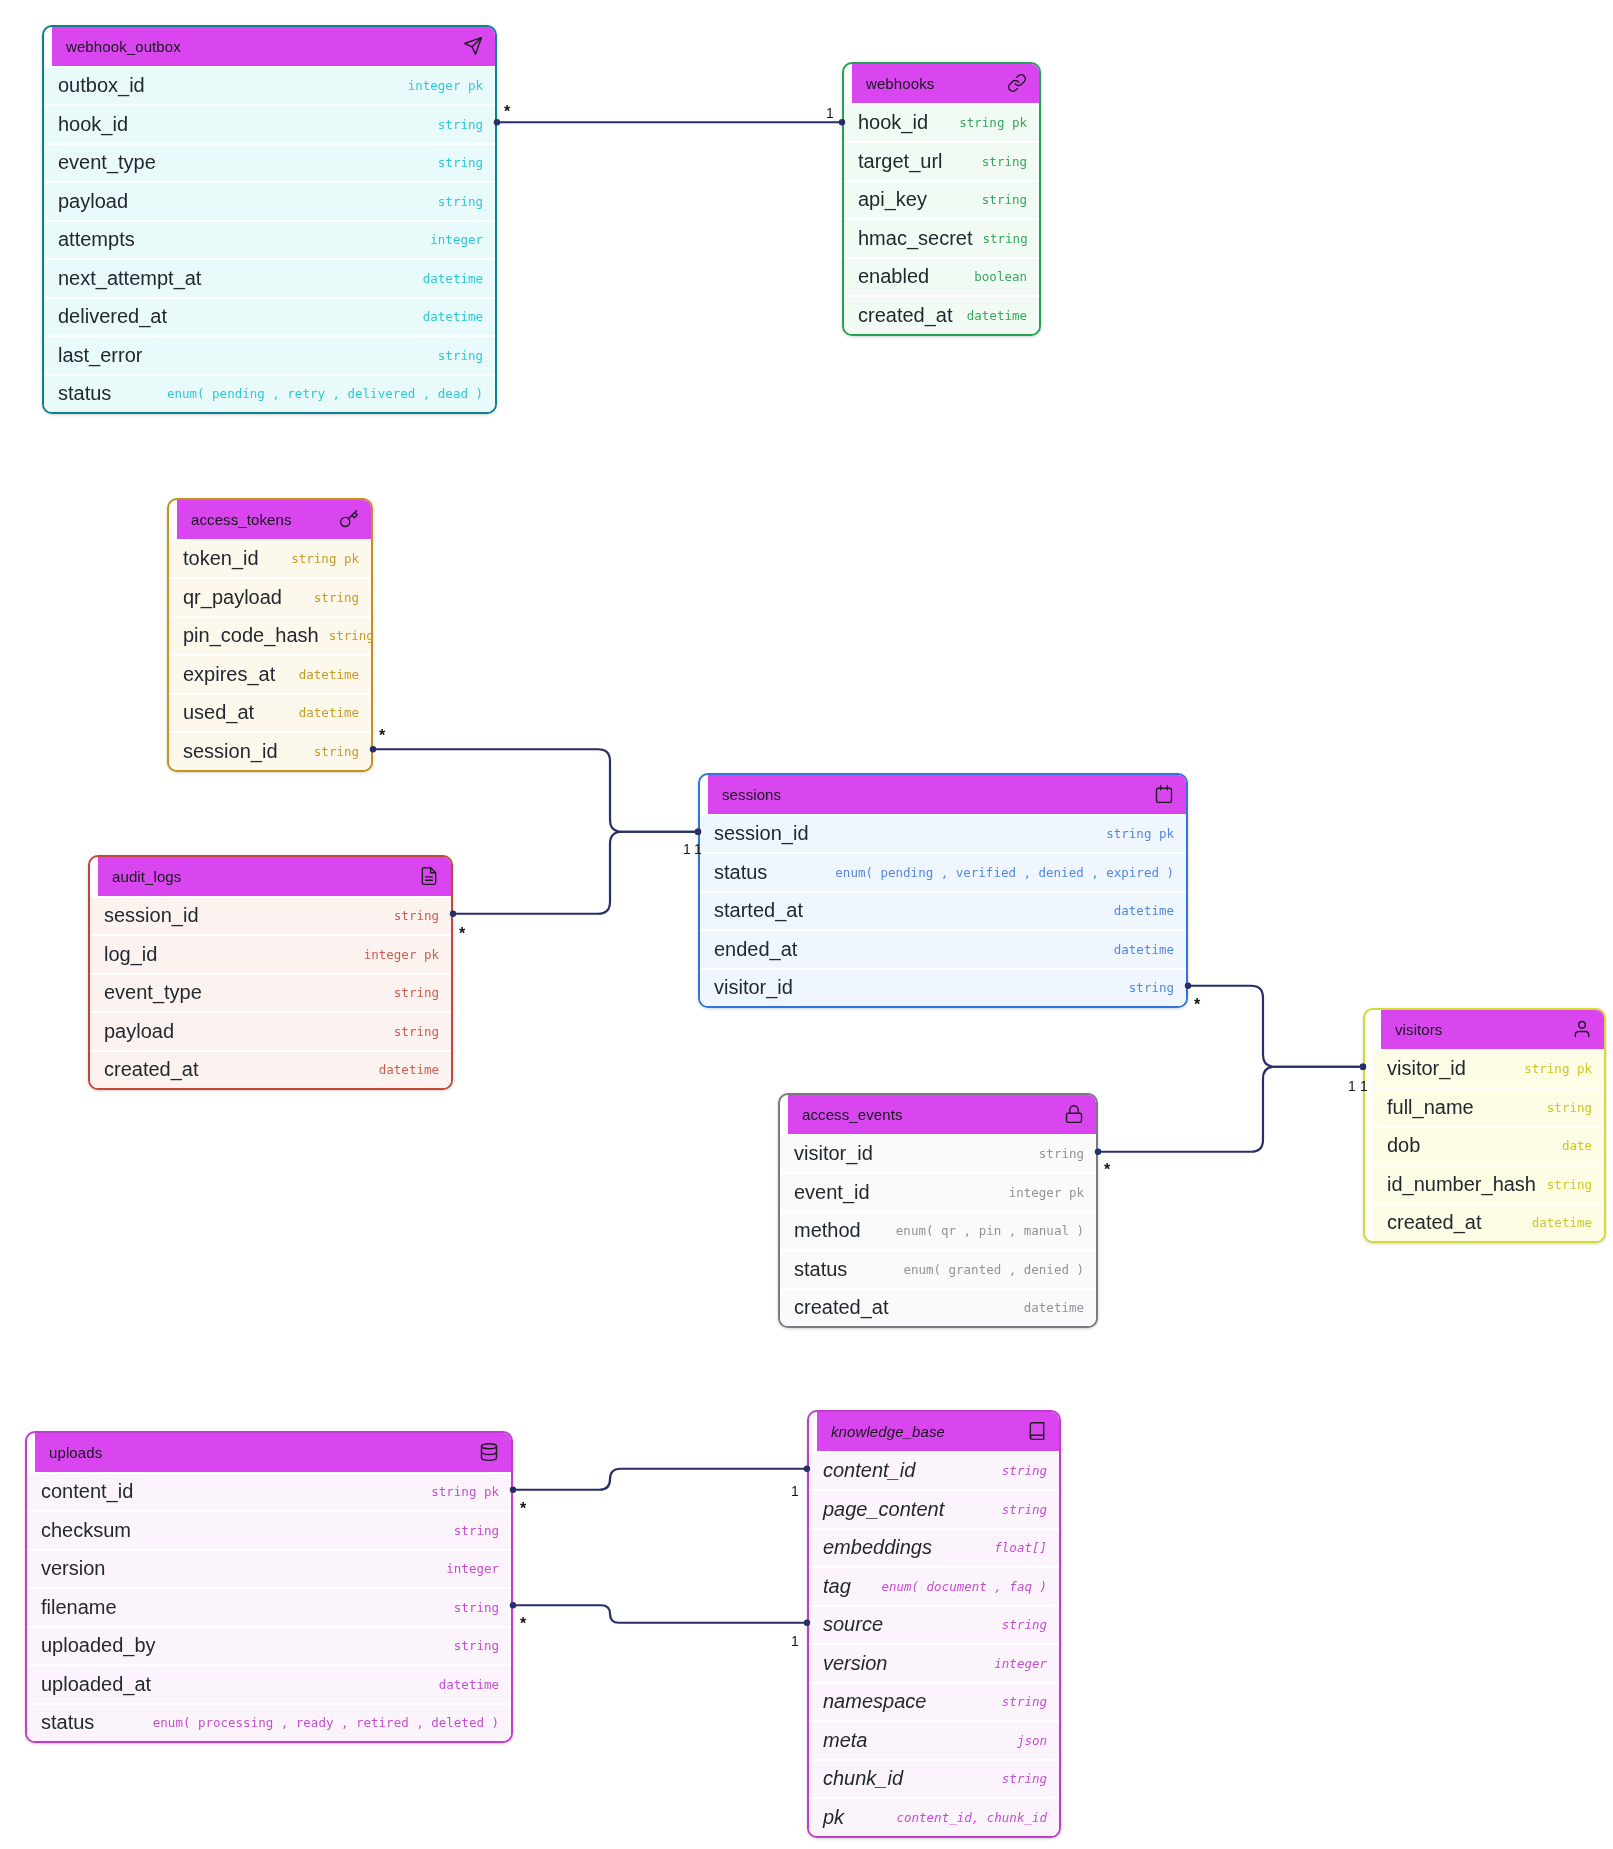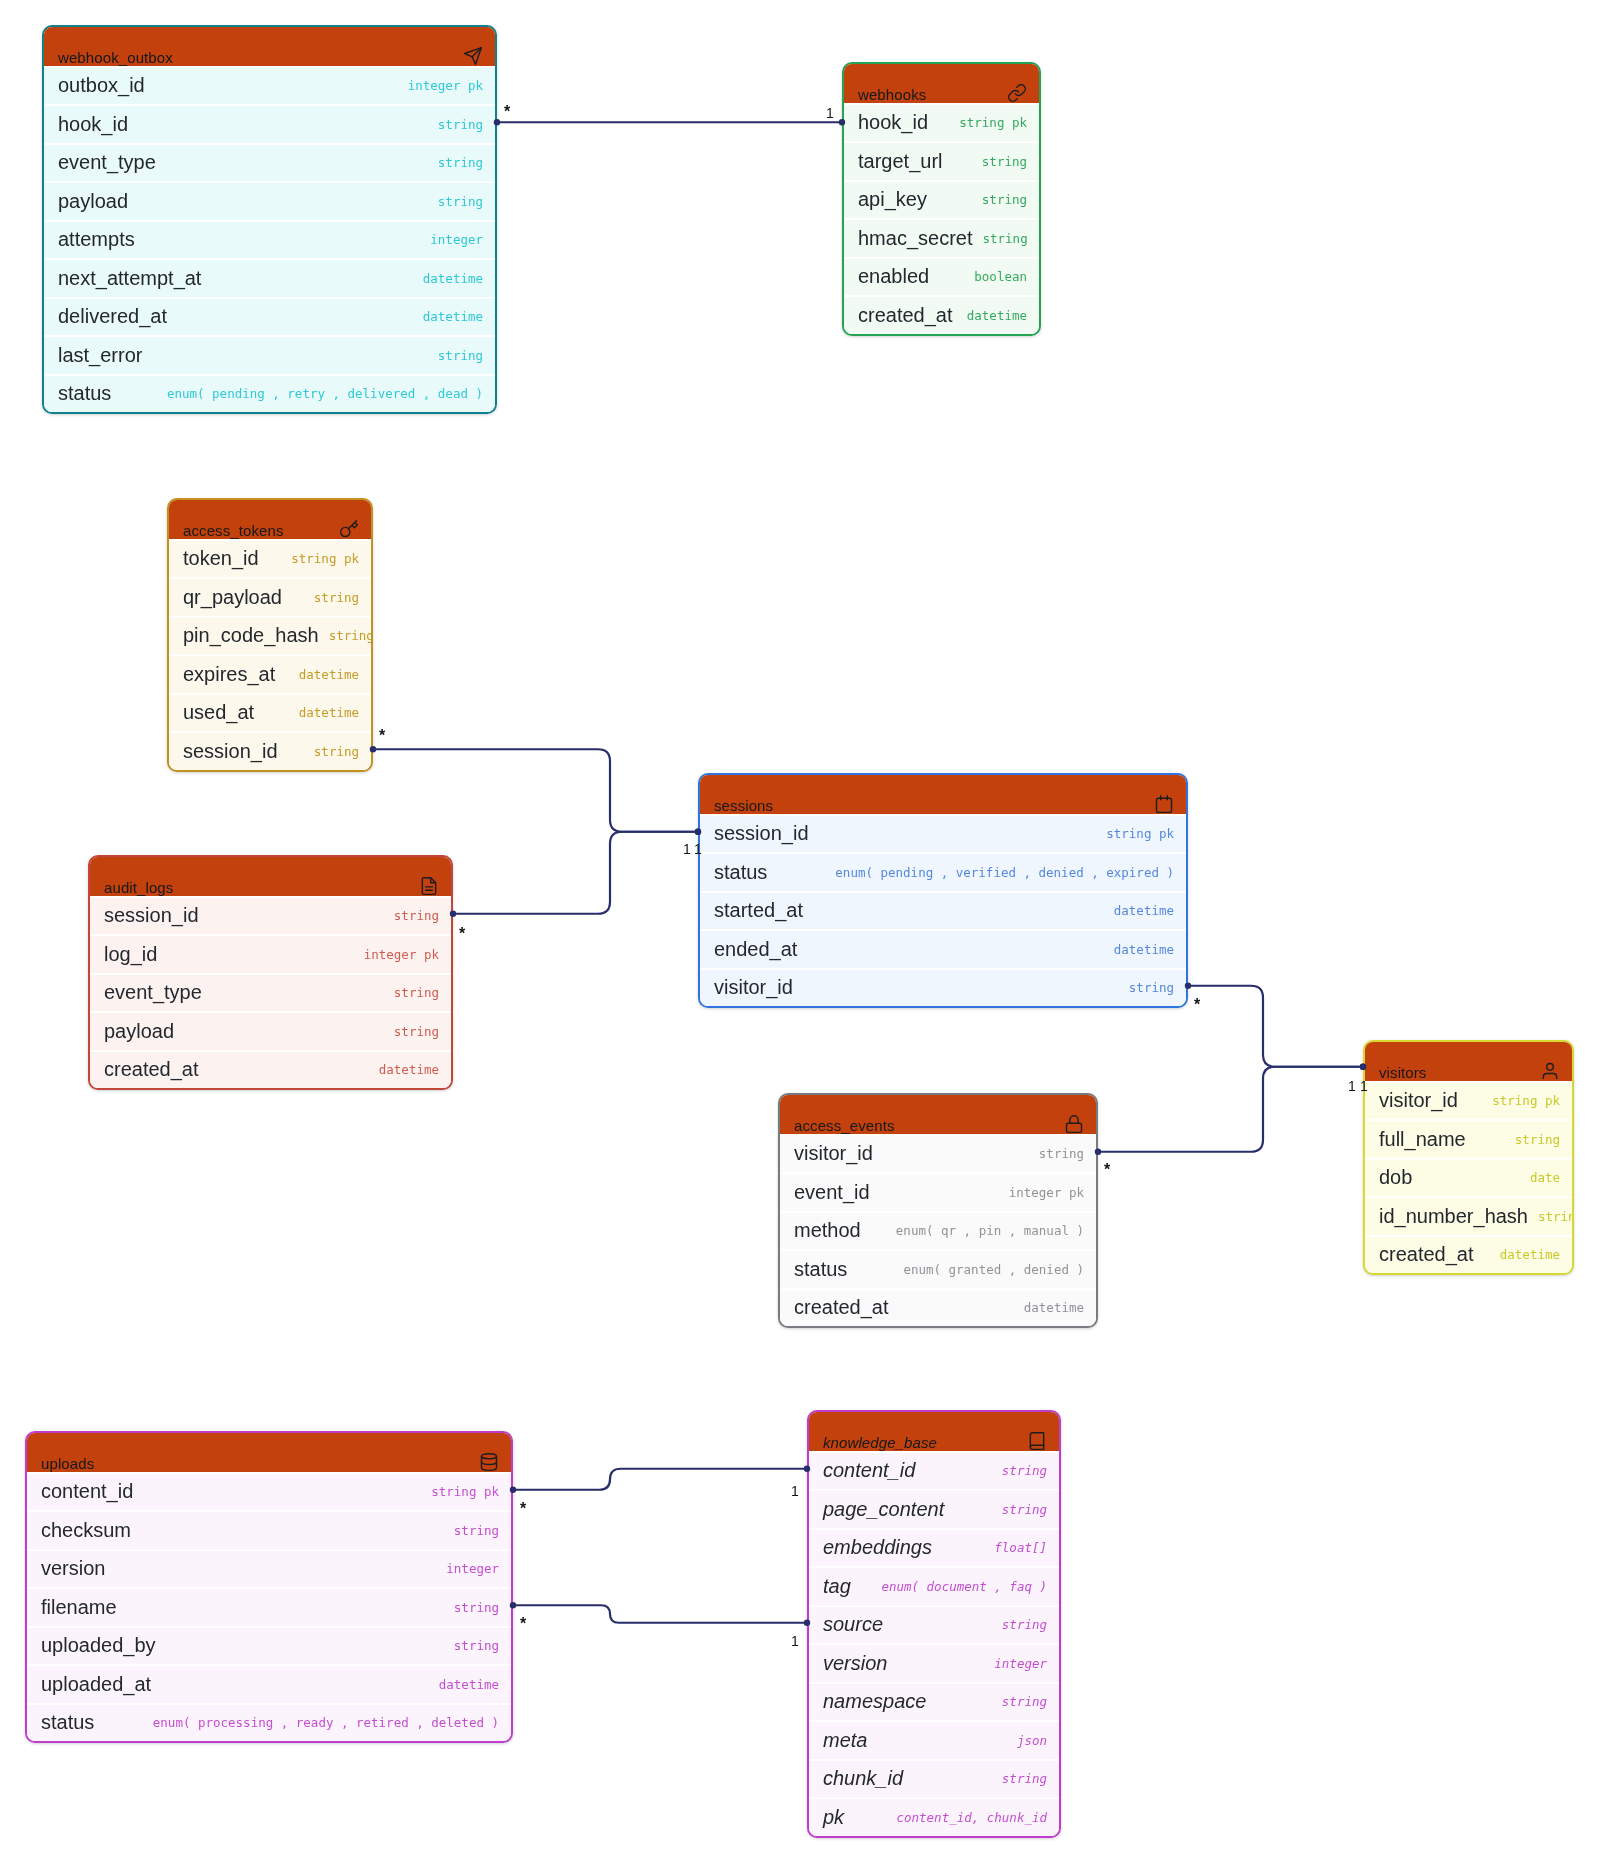--- a/index.html
+++ b/index.html
@@ -3,22 +3,22 @@
 <meta charset="utf-8">
 <style>
   html,body{margin:0;padding:0;background:#ffffff;}
   body{width:1613px;height:1849px;font-family:"Liberation Sans",sans-serif;}
   #canvas{position:relative;width:1613px;height:1849px;overflow:hidden;background:#ffffff;}
   .table{
     position:absolute;box-sizing:border-box;
     border:2px solid var(--b);border-radius:10px;background:#ffffff;
     box-shadow:0 1px 3px rgba(40,40,40,.22);overflow:hidden;
   }
-  .t-head{display:flex;align-items:flex-end;justify-content:space-between;
-    height:38.5px;padding:0 12px 0 14px;background:#c2410c;box-sizing:border-box;}
+  .t-head{display:flex;align-items:center;justify-content:space-between;
+    height:38.5px;padding:0 12px 0 14px;background:#d946ef;box-sizing:border-box;margin-left:8px;}
   .t-name{font-size:15px;font-weight:500;color:#16181b;letter-spacing:.1px;}
   .icon{width:20px;height:20px;color:#1d1d1f;display:flex;align-items:center;justify-content:center;}
   .icon svg{width:20px;height:20px;display:block;}
   .t-row{display:flex;align-items:center;justify-content:space-between;
     height:38.5px;background:var(--tint);border-top:2px solid #ffffff;
     padding:0 12px 0 14px;box-sizing:border-box;}
   .f-name{font-size:20px;color:#23282e;white-space:pre;}
   .f-type{font-family:"DejaVu Sans Mono",monospace;font-size:12.5px;color:var(--type);white-space:pre;margin-left:10px;text-align:center;}
   #rel-layer{position:absolute;left:0;top:0;pointer-events:none;}
   .rel-path{fill:none;stroke-width:2.2px;}
@@ -204,21 +204,21 @@
       </div>
       <div class="t-row">
         <span class="f-name">ended_at</span>
         <span class="f-type">datetime</span>
       </div>
       <div class="t-row">
         <span class="f-name">visitor_id</span>
         <span class="f-type">string</span>
       </div>
     </div>
-    <div class="table" style="left: 1363px; top: 1040px; width: 211px; --b: #d8d832; --tint: #fdfce4; --type: #c9c929;">
+    <div class="table" style="left: 1363px; top: 1008px; width: 243px; padding-left: 8px; --b: #d8d832; --tint: #fdfce4; --type: #c9c929;">
       <div class="t-head">
         <span class="t-name">visitors</span>
         <span class="icon">
           <svg viewBox="0 0 24 24" fill="none" stroke="currentColor" stroke-width="1.7" stroke-linecap="round" stroke-linejoin="round">
             <path d="M20 21v-2a4 4 0 0 0-4-4H8a4 4 0 0 0-4 4v2"></path>
             <circle cx="12" cy="7" r="4"></circle>
           </svg>
         </span>
       </div>
       <div class="t-row">

